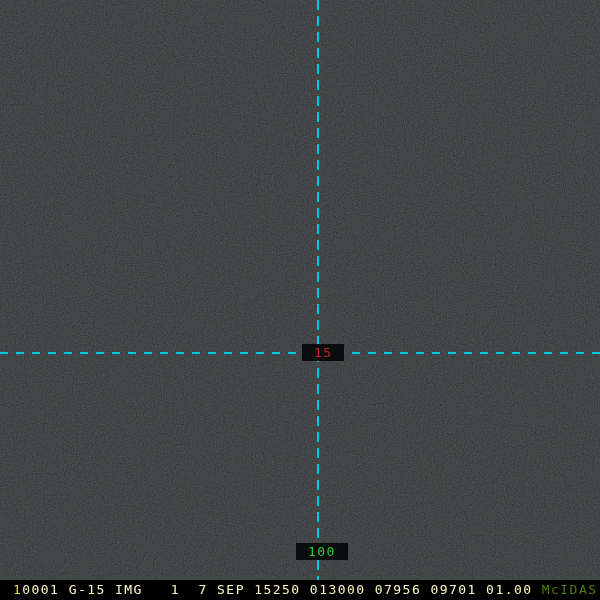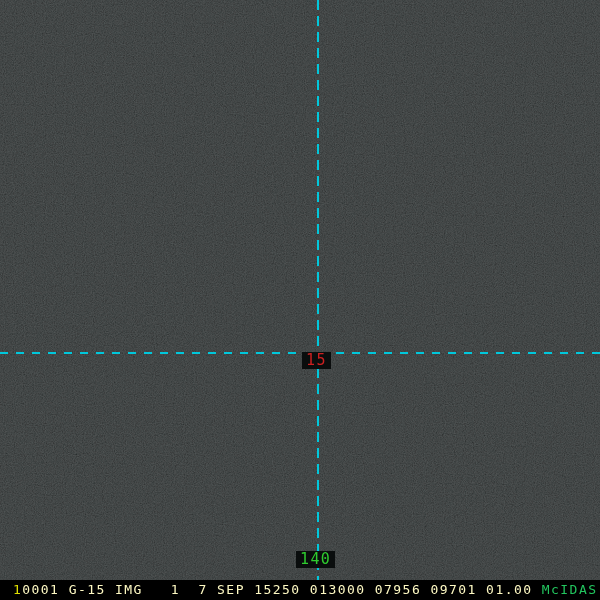--- a/index.html
+++ b/index.html
@@ -50,27 +50,26 @@
     z-index: 2;
     background: repeating-linear-gradient(
       90deg,
       #00c8dc 0px, #00c8dc 8px,
       transparent 8px, transparent 16px
     );
   }
   .grid-label {
     position: absolute;
     z-index: 3;
-    font-size: 15px;
+    font-size: 13px;
     line-height: 15px;
     letter-spacing: 1.4px;
     background: #0a0d0d;
-    padding: 1px 4px;
+    padding: 1px 12px;
     white-space: pre;
-    margin-top: 8px;
   }
   .lat-label {
     left: 302px;
     top: 344px;
     color: #cc2020;
   }
   .lon-label {
     left: 296px;
     top: 543px;
     color: #2fcc2f;
@@ -93,21 +92,21 @@
     line-height: 20px;
   }
   .frame-number {
     margin-left: 13px;
     color: #e0e000;
   }
   .image-info {
     color: #fef9c3;
   }
   .brand {
-    color: #22c55e;
+    color: #4d7c0f;
   }
 </style>
 </head>
 <body>
 
 <div class="screen">
 
   <div class="image-area">
 
     <svg class="noise" width="600" height="580" aria-hidden="true">
@@ -122,21 +121,21 @@
         </feComponentTransfer>
       </filter>
       <rect width="600" height="580" filter="url(#grain)"></rect>
     </svg>
 
     <div class="grid-vline"></div>
     <div class="grid-hline"></div>
 
     <span class="grid-label lat-label">15</span>
 
-    <span class="grid-label lon-label">140</span>
+    <span class="grid-label lon-label">100</span>
 
   </div>
 
   <div class="status-bar">
     <span class="status-text frame-number">1</span>
     <span class="status-text image-info">0001 G-15 IMG   1  7 SEP 15250 013000 07956 09701 01.00 </span>
     <span class="status-text brand">McIDAS</span>
   </div>
 
 </div>

